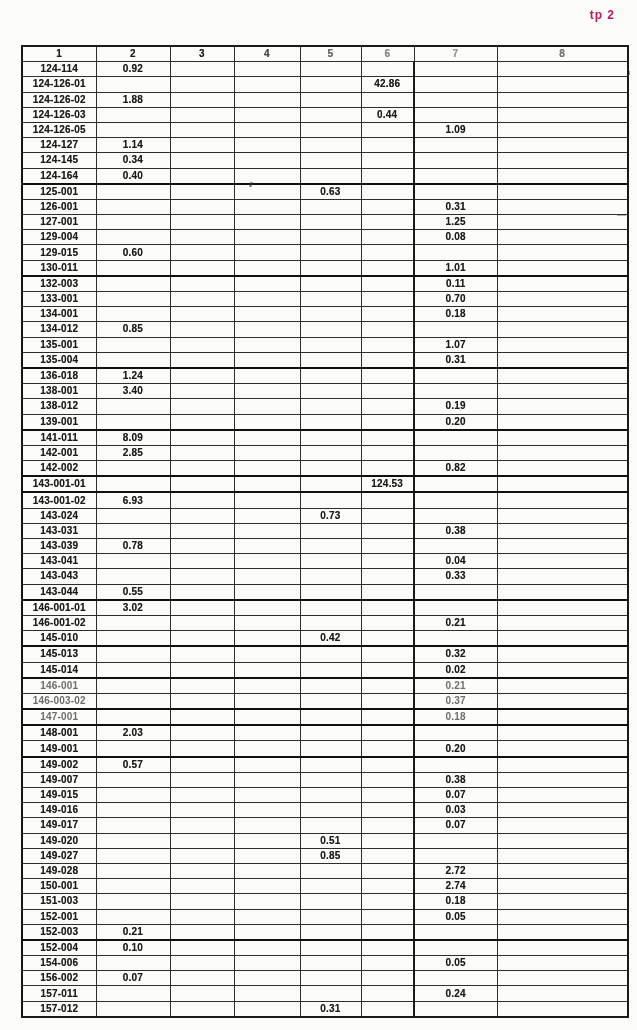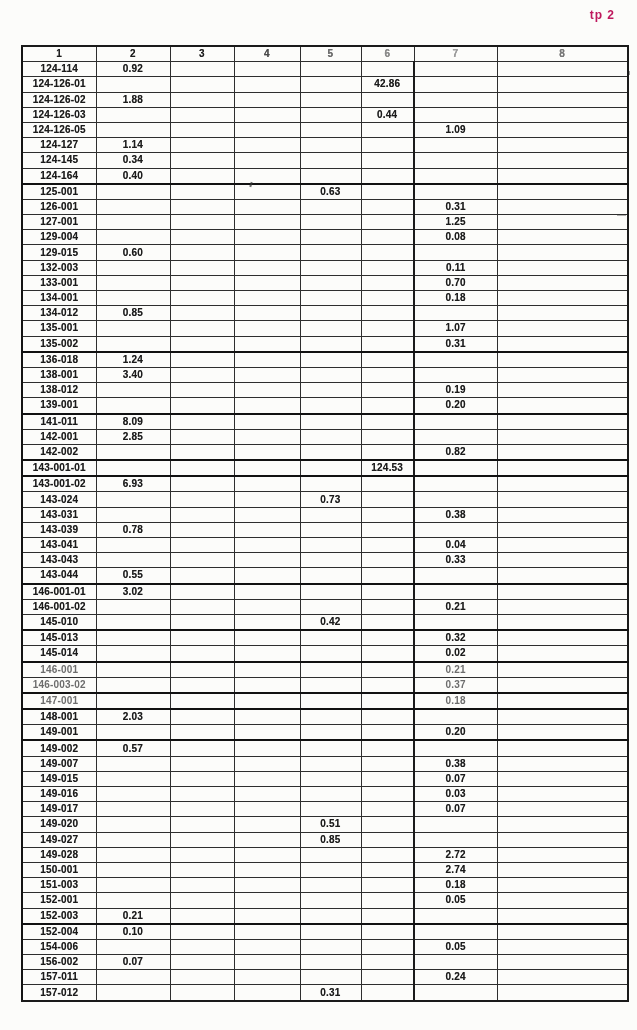--- a/index.html
+++ b/index.html
@@ -198,20 +198,30 @@
       <tr>
         <td>129-015</td>
         <td class="c2">0.60</td>
         <td class="c3"></td>
         <td class="c4"></td>
         <td class="c5"></td>
         <td class="c6"></td>
         <td class="c7"></td>
         <td class="c8"></td>
       </tr>
+      <tr class="thick">
+        <td>130-011</td>
+        <td class="c2"></td>
+        <td class="c3"></td>
+        <td class="c4"></td>
+        <td class="c5"></td>
+        <td class="c6"></td>
+        <td class="c7">1.01</td>
+        <td class="c8"></td>
+      </tr>
       <tr>
         <td>132-003</td>
         <td class="c2"></td>
         <td class="c3"></td>
         <td class="c4"></td>
         <td class="c5"></td>
         <td class="c6"></td>
         <td class="c7">0.11</td>
         <td class="c8"></td>
       </tr>
@@ -249,21 +259,21 @@
         <td>135-001</td>
         <td class="c2"></td>
         <td class="c3"></td>
         <td class="c4"></td>
         <td class="c5"></td>
         <td class="c6"></td>
         <td class="c7">1.07</td>
         <td class="c8"></td>
       </tr>
       <tr class="thick">
-        <td>135-002</td>
+        <td>135-004</td>
         <td class="c2"></td>
         <td class="c3"></td>
         <td class="c4"></td>
         <td class="c5"></td>
         <td class="c6"></td>
         <td class="c7">0.31</td>
         <td class="c8"></td>
       </tr>
       <tr>
         <td>136-018</td>

